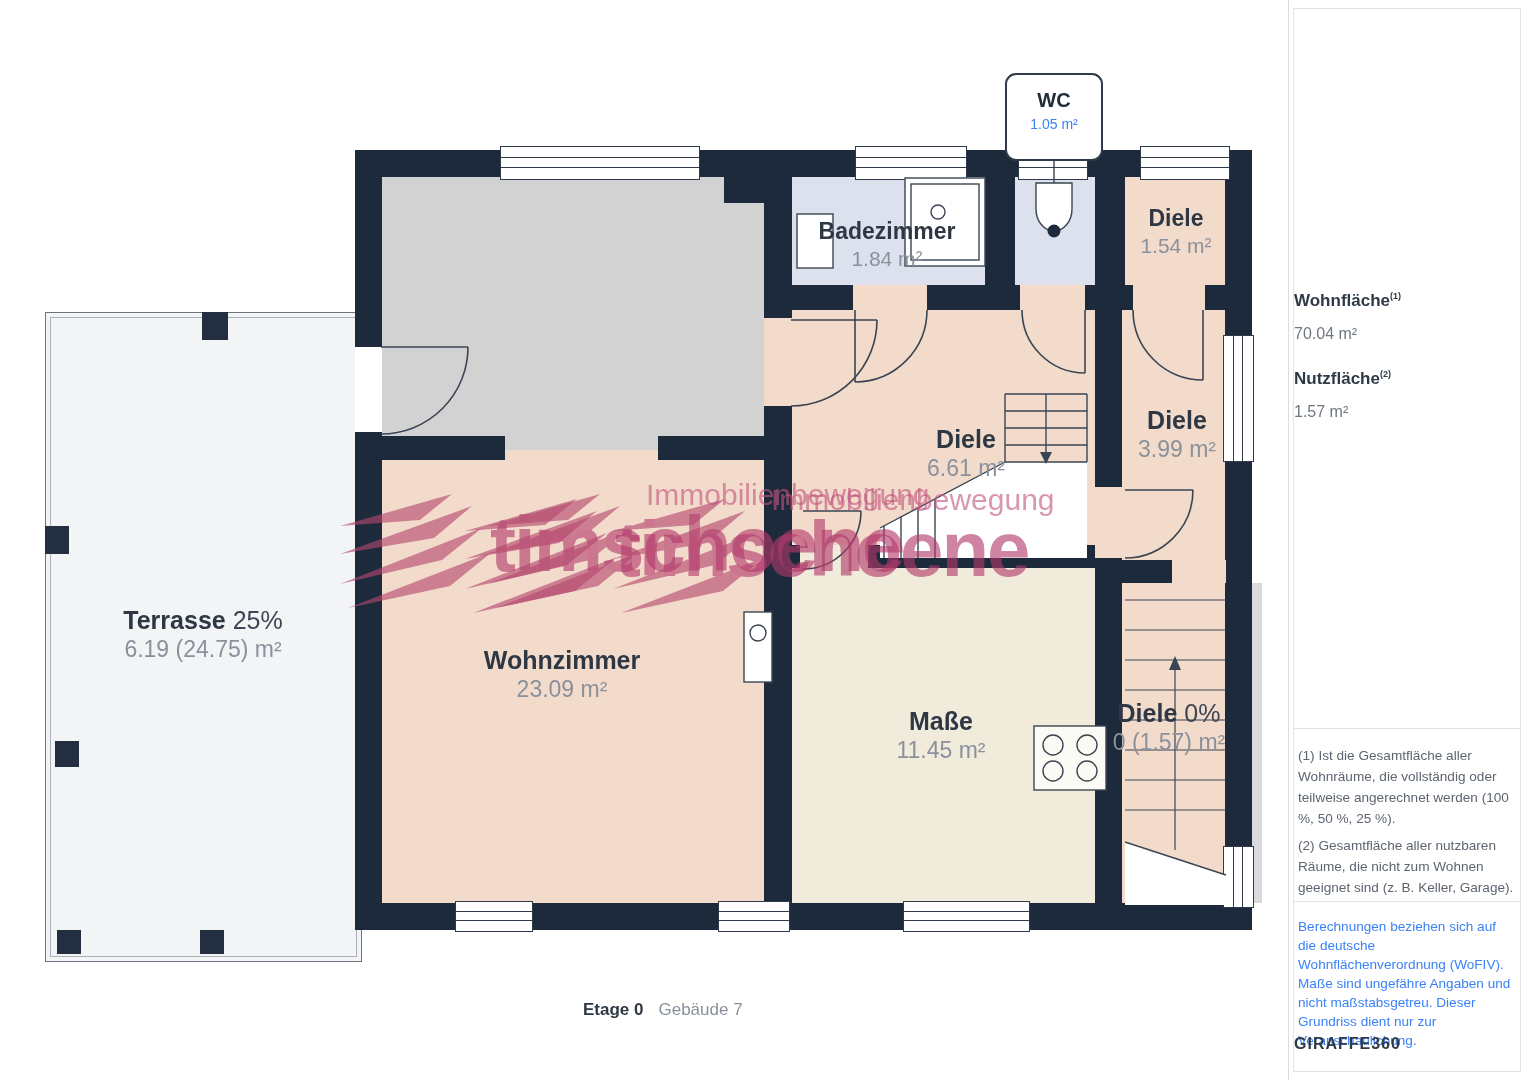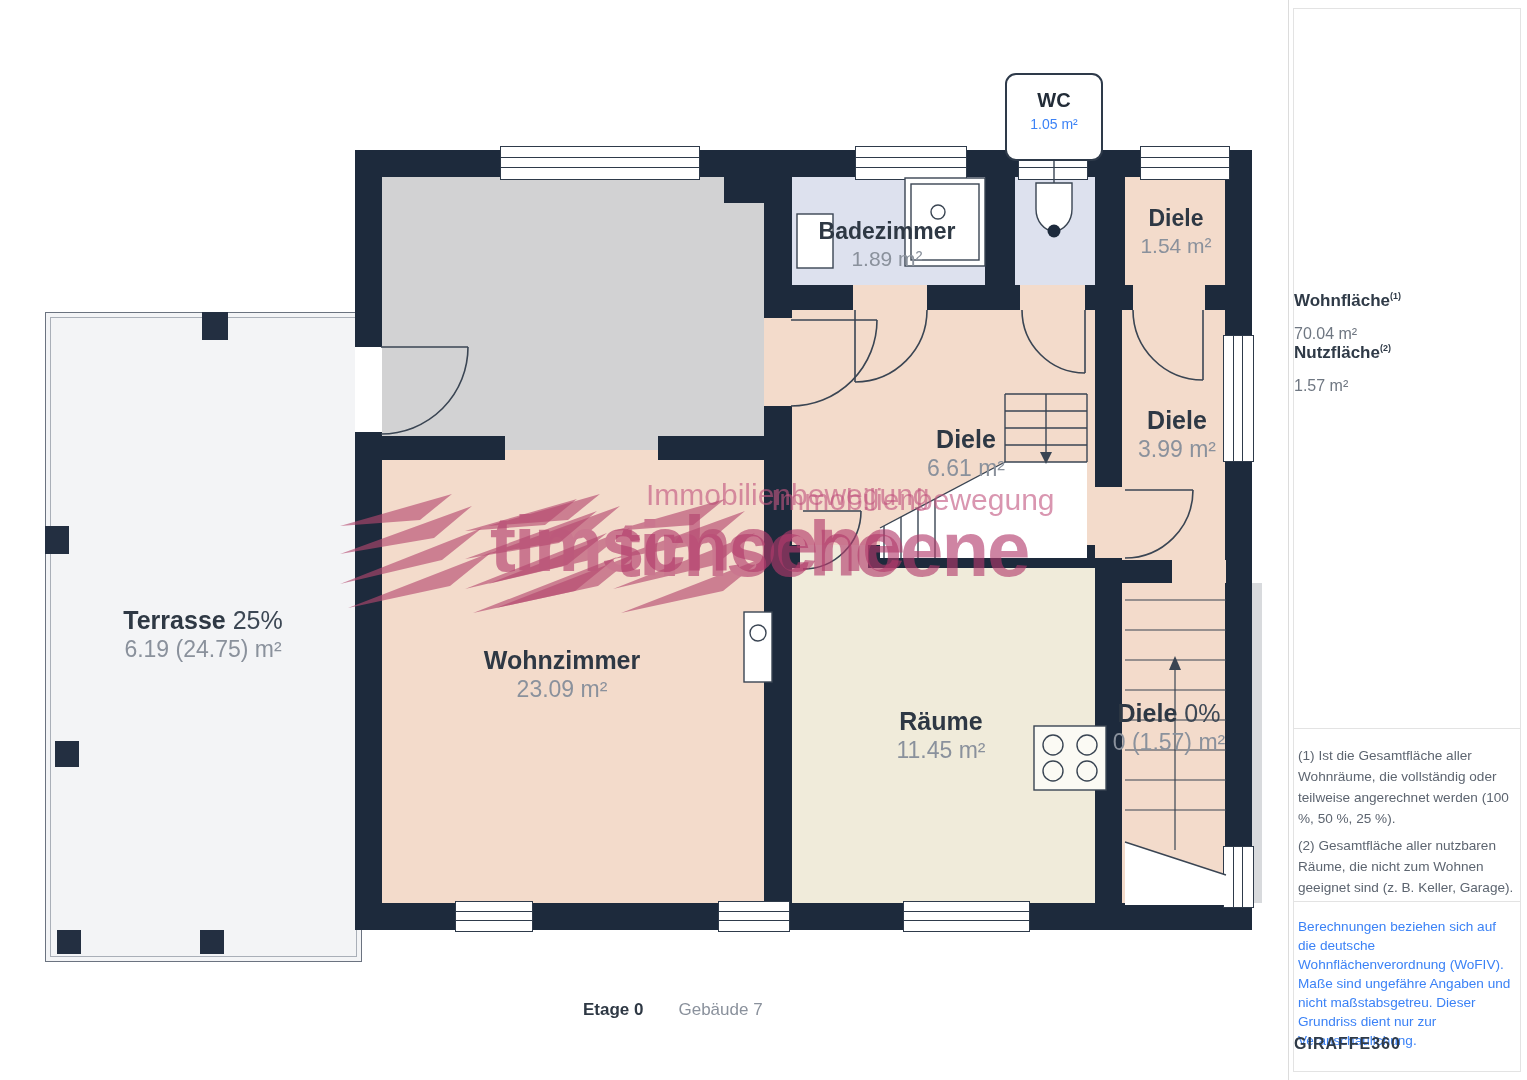--- a/index.html
+++ b/index.html
@@ -38,21 +38,21 @@
   .callout .ca{font-size:14px;color:#3b82f6;line-height:24px;}
 
   .watermark{position:absolute;left:340px;top:478px;width:740px;height:145px;z-index:8;pointer-events:none;}
   .wm-copy{position:absolute;left:0;top:0;width:100%;height:100%;opacity:.62;}
   .wm-copy.b{left:125px;top:5px;}
   .wm-logo{position:absolute;left:0;top:14px;}
   .wm-small{position:absolute;left:306px;top:0;font-size:30px;color:#c25680;white-space:nowrap;}
   .wm-big{position:absolute;left:150px;top:26px;font-size:78px;font-weight:bold;letter-spacing:-2px;
     color:#b23a6b;white-space:nowrap;line-height:80px;}
 
-  .caption{position:absolute;left:583px;top:1000px;z-index:6;display:flex;gap:35px;font-size:17px;}
+  .caption{position:absolute;left:583px;top:1000px;z-index:6;display:flex;gap:15px;font-size:17px;}
   .caption .cf{font-weight:bold;color:#2e3844;}
   .caption .cb{color:#8a919c;}
 
   .side-panel{position:absolute;left:1293px;top:8px;width:226px;height:1062px;background:#ffffff;
     border:1px solid #e3e3e3;z-index:2;}
   .side-divider{position:absolute;left:1288px;top:0;width:1px;height:1080px;background:#dcdcdc;z-index:1;}
   .sp-block{position:absolute;left:0;right:0;text-align:left;}
   .sp-label{font-weight:bold;font-size:17px;color:#2f3a47;}
   .sp-label sup{font-size:9px;}
   .sp-value{font-size:16px;color:#6f7782;margin-top:14px;}
@@ -205,21 +205,21 @@
       </g>
 
       <g stroke="#3a4553" stroke-width="1.4" fill="none">
         <rect x="744" y="612" width="28" height="70" fill="#ffffff"></rect>
         <circle cx="758" cy="633" r="8"></circle>
       </g>
     </svg>
 
     <div class="rl sm" style="left:887px;top:218px">
       <div class="rt">Badezimmer</div>
-      <div class="ra">1.89 m²</div>
+      <div class="ra">1.84 m²</div>
     </div>
     <div class="rl sm" style="left:1176px;top:205px">
       <div class="rt">Diele</div>
       <div class="ra">1.54 m²</div>
     </div>
     <div class="rl" style="left:966px;top:424px">
       <div class="rt">Diele</div>
       <div class="ra">6.61 m²</div>
     </div>
     <div class="rl" style="left:1177px;top:405px">
@@ -229,21 +229,21 @@
     <div class="rl" style="left:203px;top:605px">
       <div class="rt"><span>Terrasse</span>
         <span class="pct">25%</span></div>
       <div class="ra">6.19 (24.75) m²</div>
     </div>
     <div class="rl" style="left:562px;top:645px">
       <div class="rt">Wohnzimmer</div>
       <div class="ra">23.09 m²</div>
     </div>
     <div class="rl" style="left:941px;top:706px">
-      <div class="rt">Räume</div>
+      <div class="rt">Maße</div>
       <div class="ra">11.45 m²</div>
     </div>
     <div class="rl" style="left:1169px;top:698px">
       <div class="rt"><span>Diele</span>
         <span class="pct">0%</span></div>
       <div class="ra">0 (1.57) m²</div>
     </div>
 
     <div class="callout">
       <div class="ct">WC</div>
@@ -291,21 +291,21 @@
     </div>
   </div>
 
   <div class="side-divider"></div>
   <div class="side-panel">
     <div class="sp-block" style="top:282px">
       <div class="sp-label">
         <span>Wohnfläche</span><sup>(1)</sup>
       </div>
       <div class="sp-value">70.04 m²</div>
-      <div class="sp-label" style="">
+      <div class="sp-label" style="margin-top:26px">
         <span>Nutzfläche</span><sup>(2)</sup>
       </div>
       <div class="sp-value">1.57 m²</div>
     </div>
     <div class="sp-sep" style="top:719px"></div>
     <div class="sp-block sp-note" style="top:736px">(1) Ist die Gesamtfläche aller Wohnräume, die vollständig oder teilweise angerechnet werden (100 %, 50 %, 25 %).</div>
     <div class="sp-block sp-note" style="top:826px">(2) Gesamtfläche aller nutzbaren Räume, die nicht zum Wohnen geeignet sind (z. B. Keller, Garage).</div>
     <div class="sp-sep" style="top:892px"></div>
     <div class="sp-block sp-disc" style="top:908px">Berechnungen beziehen sich auf die deutsche Wohnflächenverordnung (WoFIV). Maße sind ungefähre Angaben und nicht maßstabsgetreu. Dieser Grundriss dient nur zur Veranschaulichung.</div>
     <div class="sp-block sp-brand" style="top:1026px">

